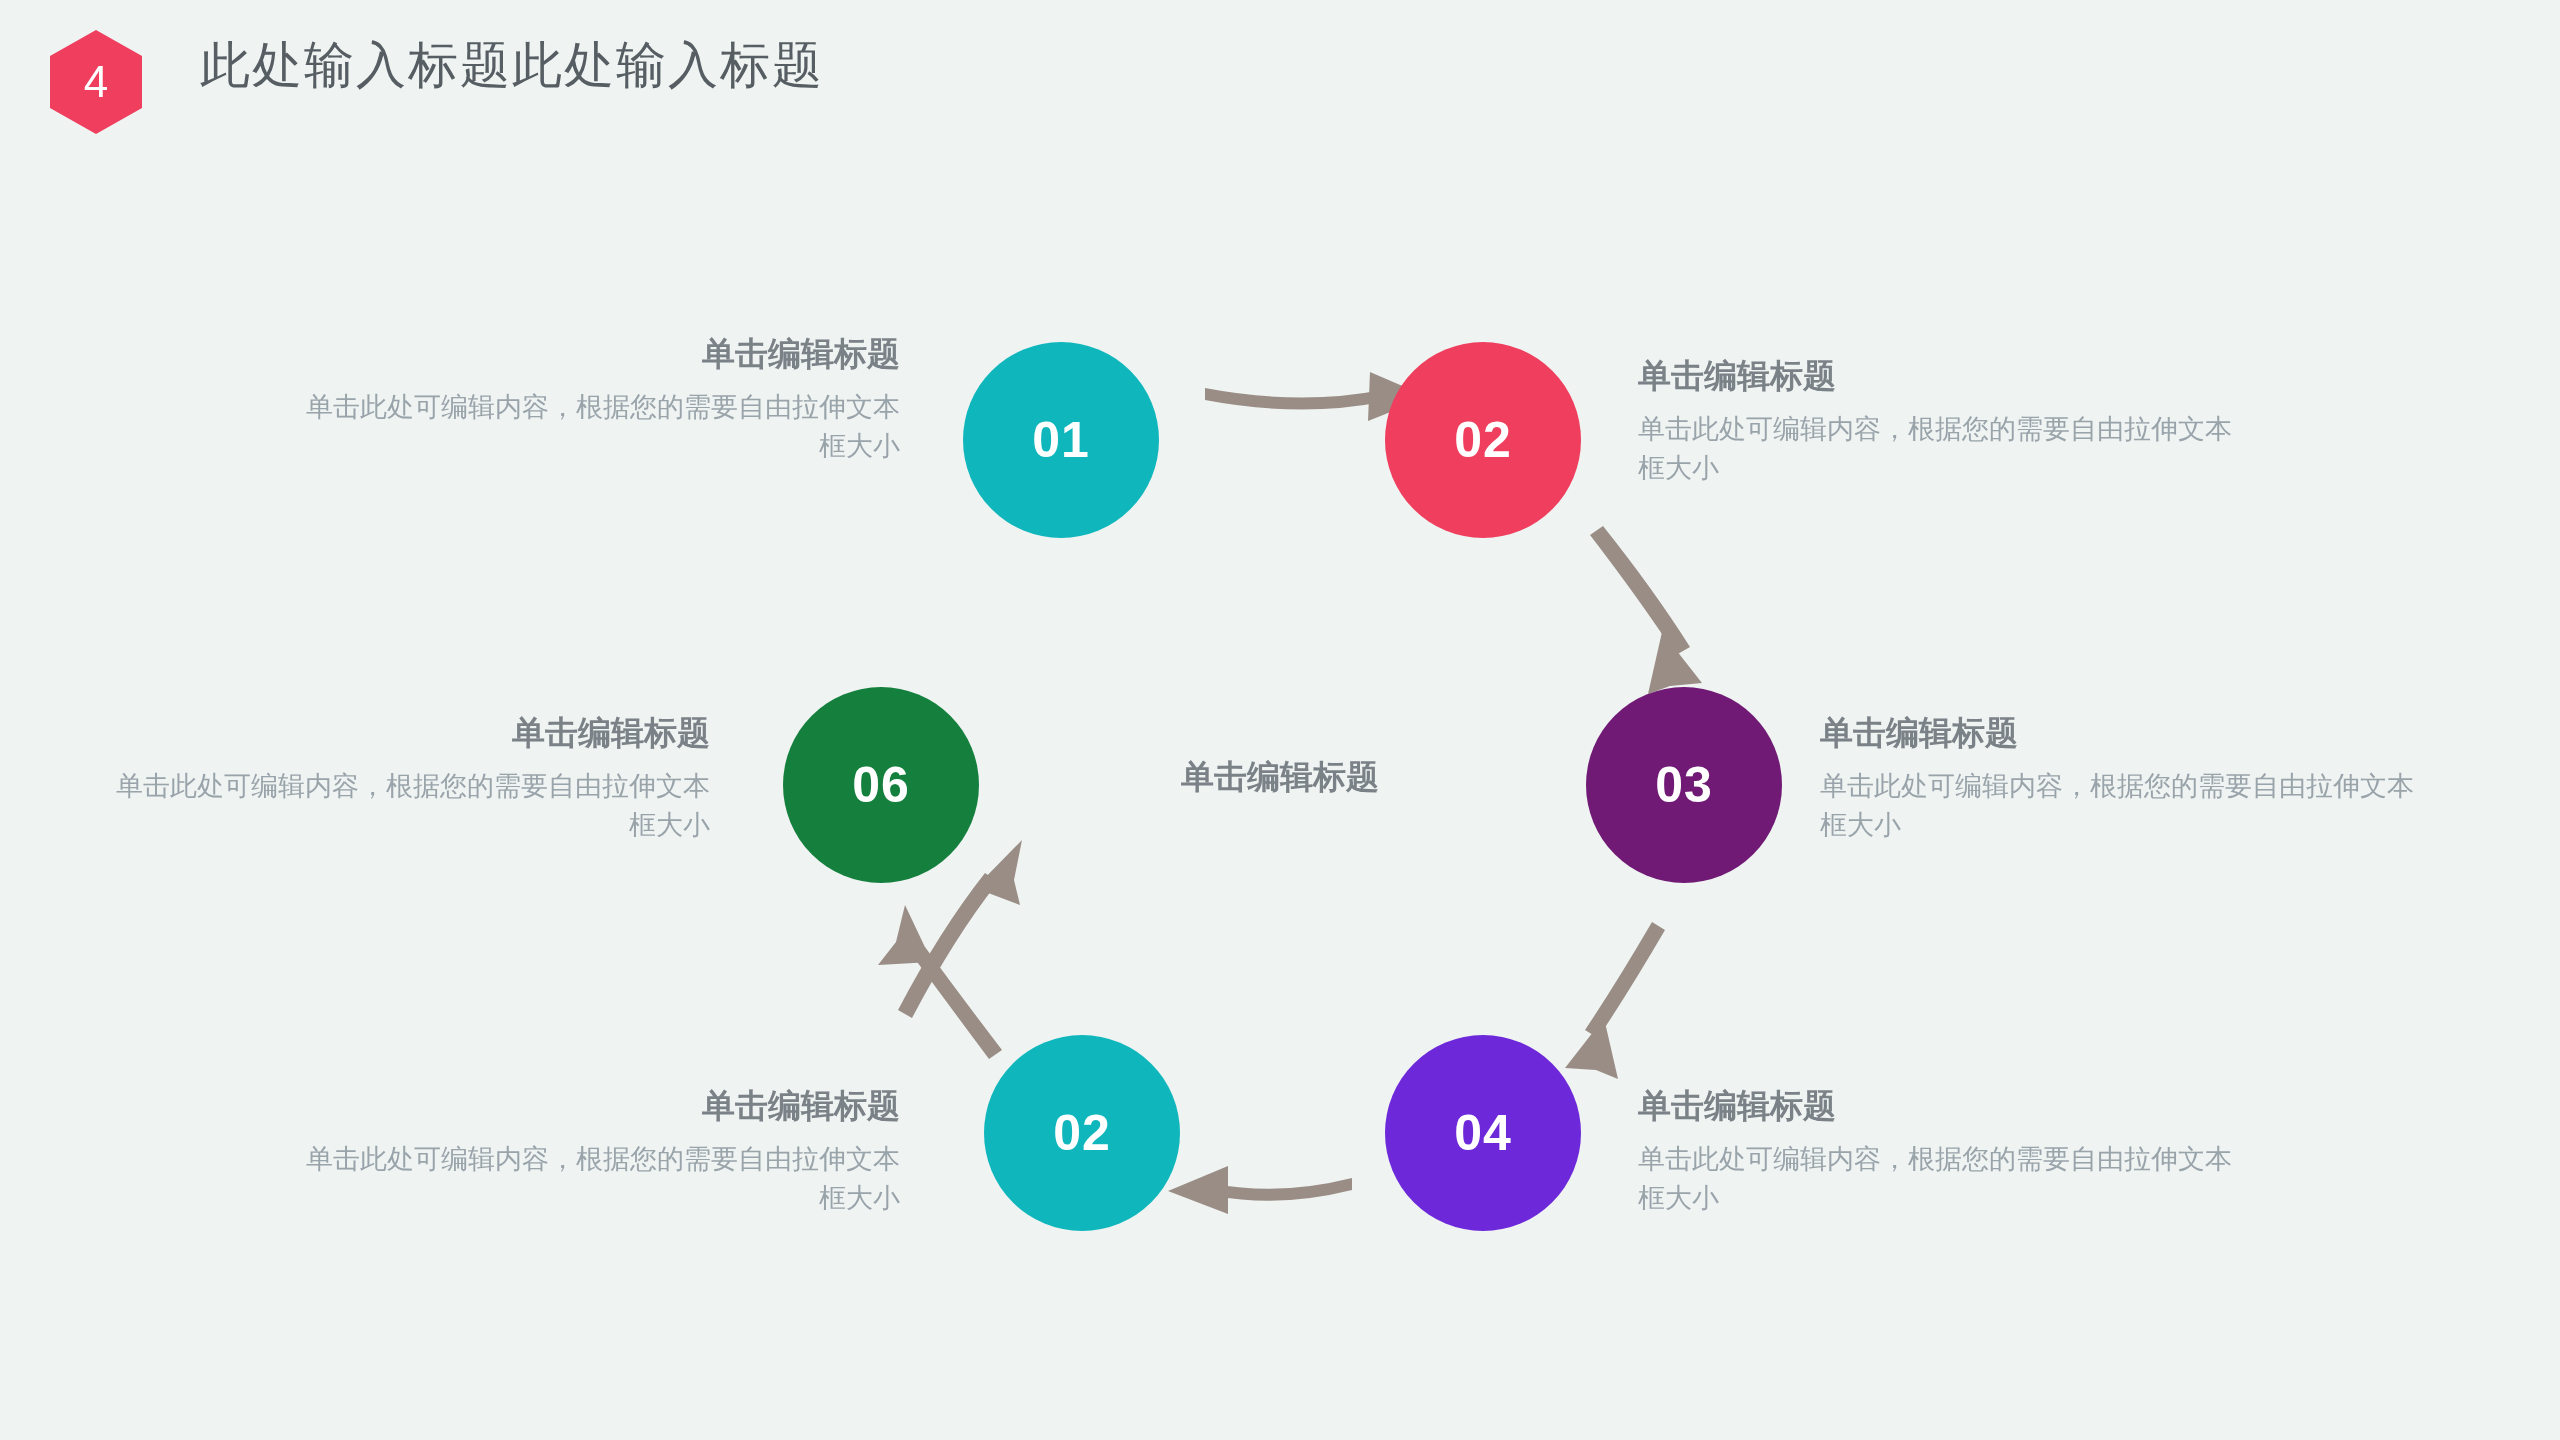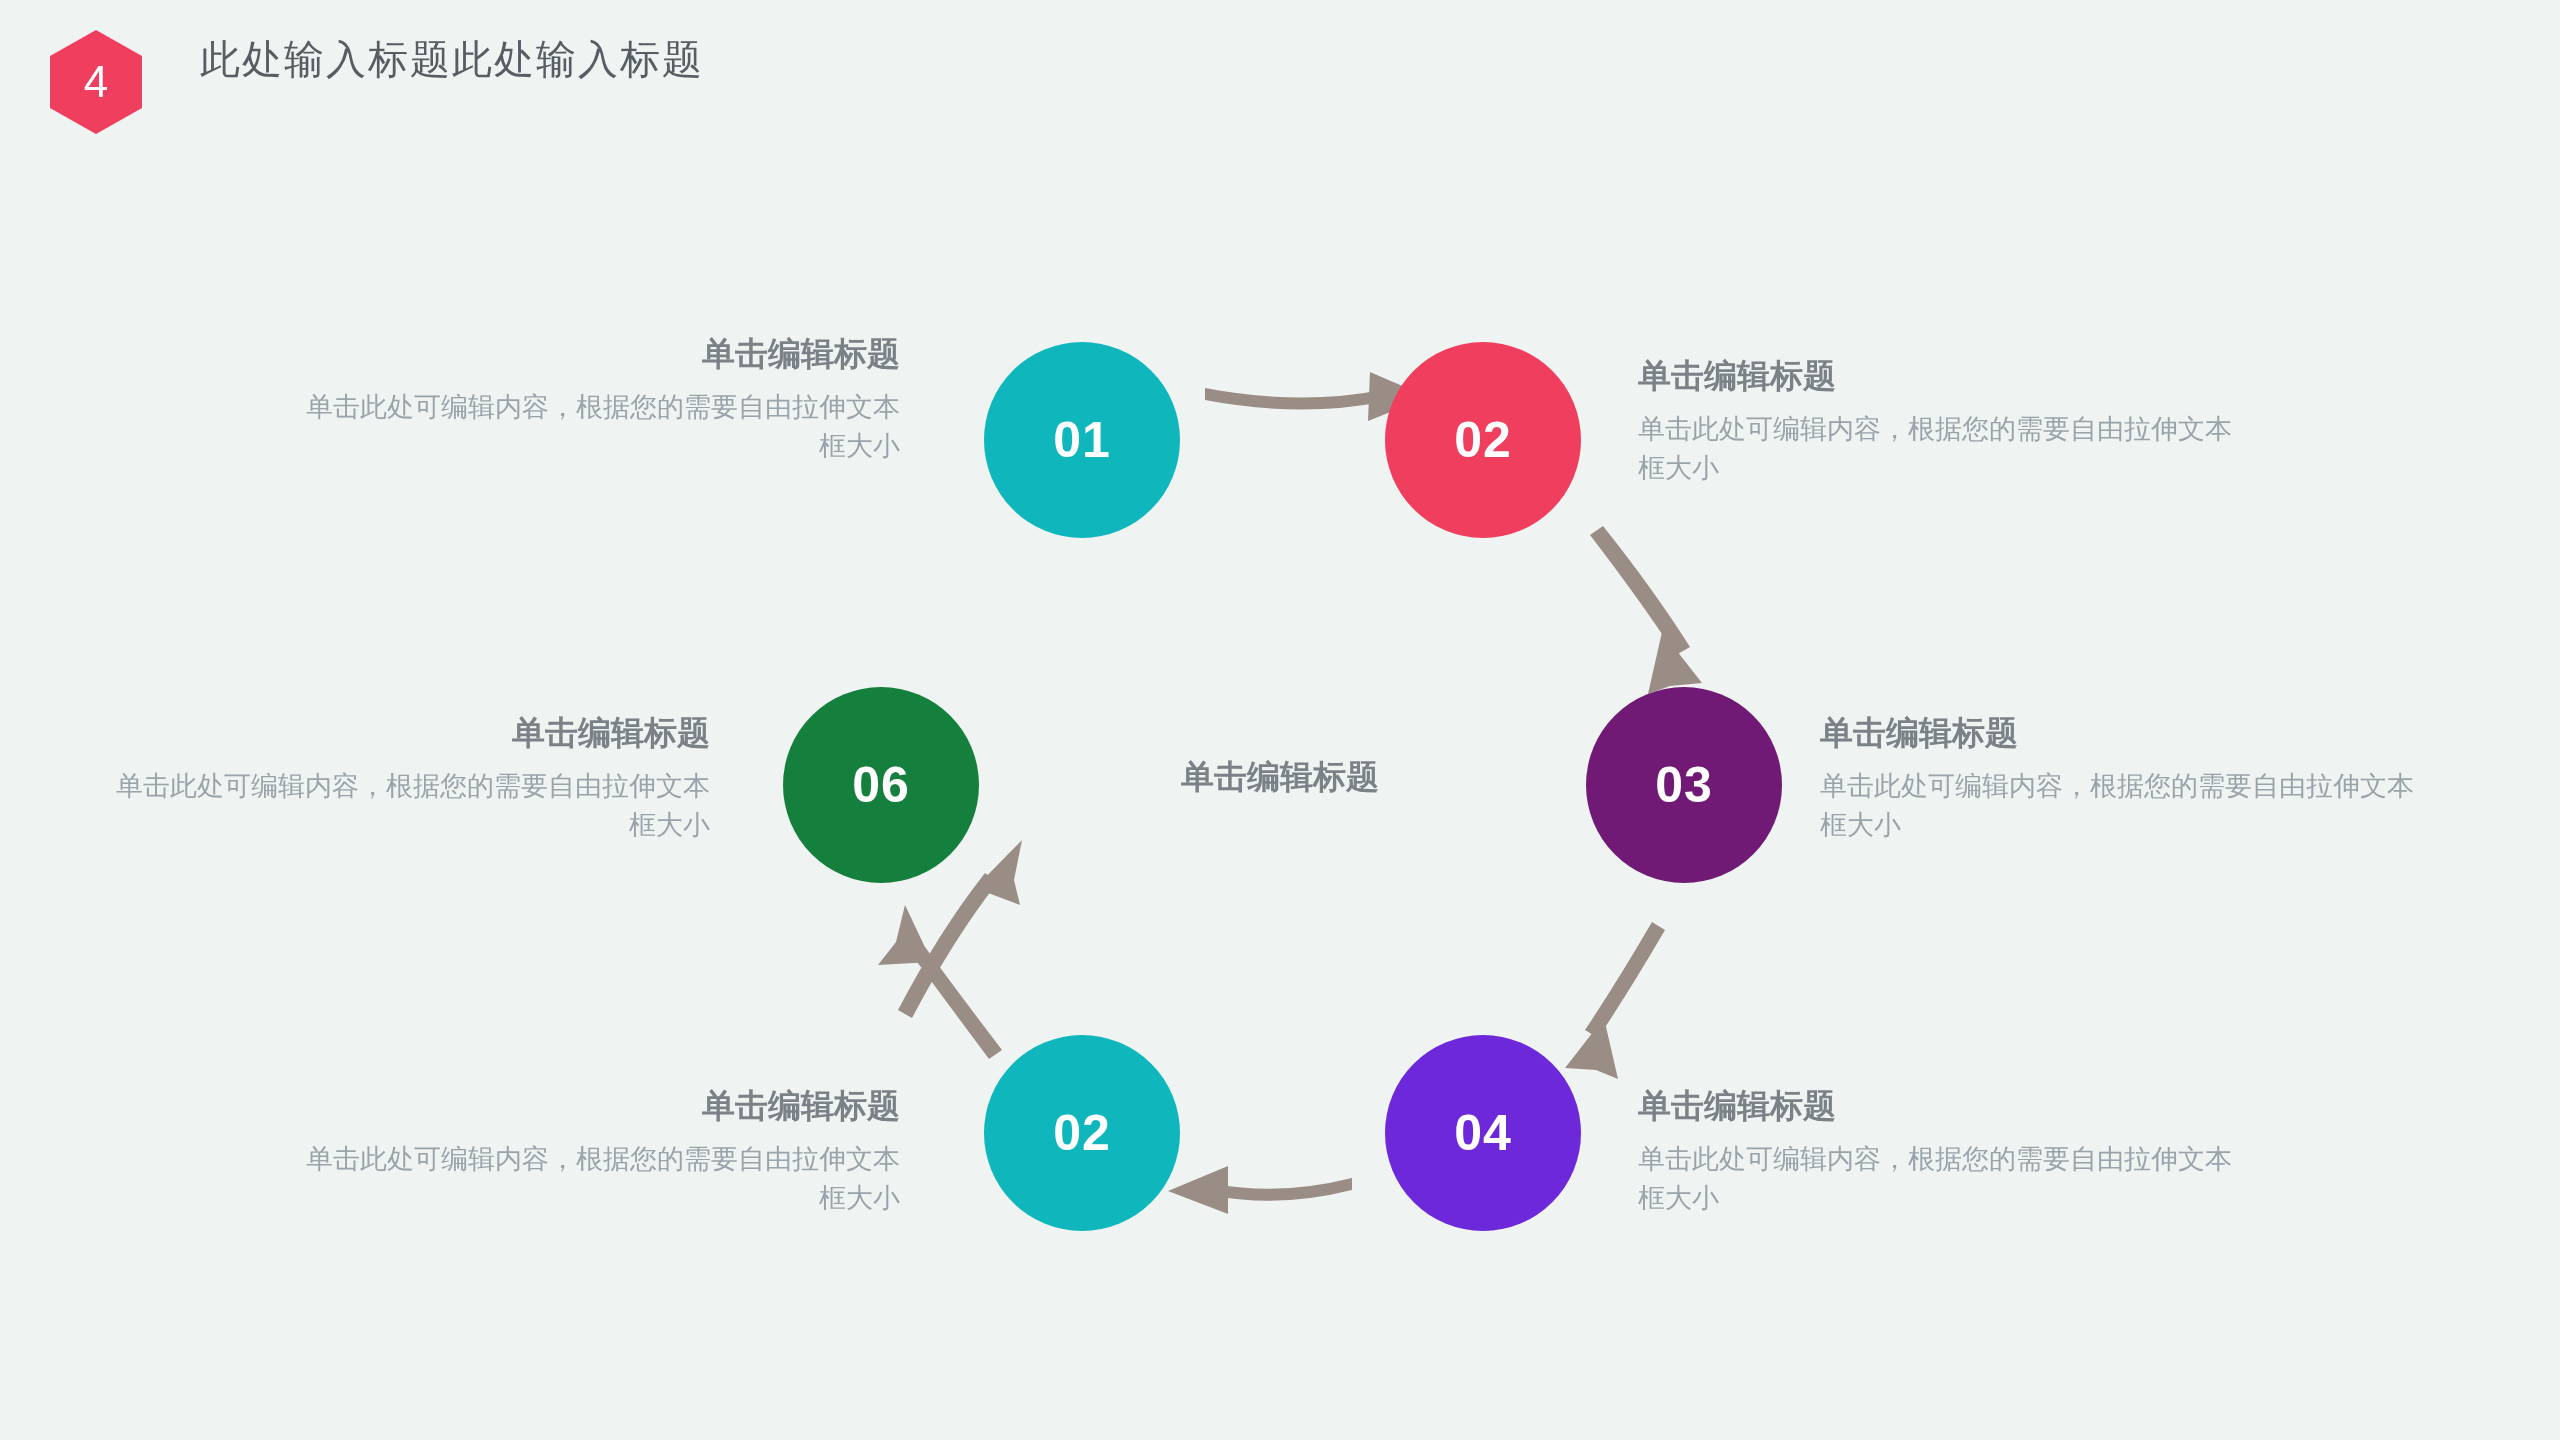--- a/index.html
+++ b/index.html
@@ -35,21 +35,21 @@
   #badge-num {
     color: #ffffff;
     font-size: 44px;
     font-weight: 400;
     line-height: 1;
     letter-spacing: 0;
   }
   #header-title {
     position: absolute;
     left: 200px; top: 32px;
-    font-size: 40px;
+    font-size: 50px;
     font-weight: 300;
     color: #565e63;
     letter-spacing: 2px;
     white-space: nowrap;
   }
 
   
   .node-circle {
     position: absolute;
     width: 196px; height: 196px;
@@ -144,21 +144,21 @@
     <path d="M 1002 1050 Q 960 995 925 947 L 912 955 Q 948 1004 989 1059 Z" fill="#9a8d86"></path>
     <path d="M 932 962 L 905 905 L 896 942 L 878 965 Z" fill="#9a8d86"></path>
   </g>
 
   <g>
     <path d="M 898 1010 Q 940 930 985 873 L 998 882 Q 954 938 912 1018 Z" fill="#9a8d86"></path>
     <path d="M 975 888 L 1022 840 L 1014 880 L 1020 905 Z" fill="#9a8d86"></path>
   </g>
 </svg>
 
-<div class="node-circle" style="left:984px; top:342px; background:#0fb7bd;">
+<div class="node-circle" style="left:963px; top:342px; background:#0fb7bd;">
   <span class="node-num">01</span>
 </div>
 
 <div class="node-circle" style="left:1385px; top:342px; background:#ef3e5e;align-items:center;">
   <span class="node-num">02</span>
 </div>
 
 <div class="node-circle" style="left:1586px; top:687px; background:#701a75;">
   <span class="node-num">03</span>
 </div>

